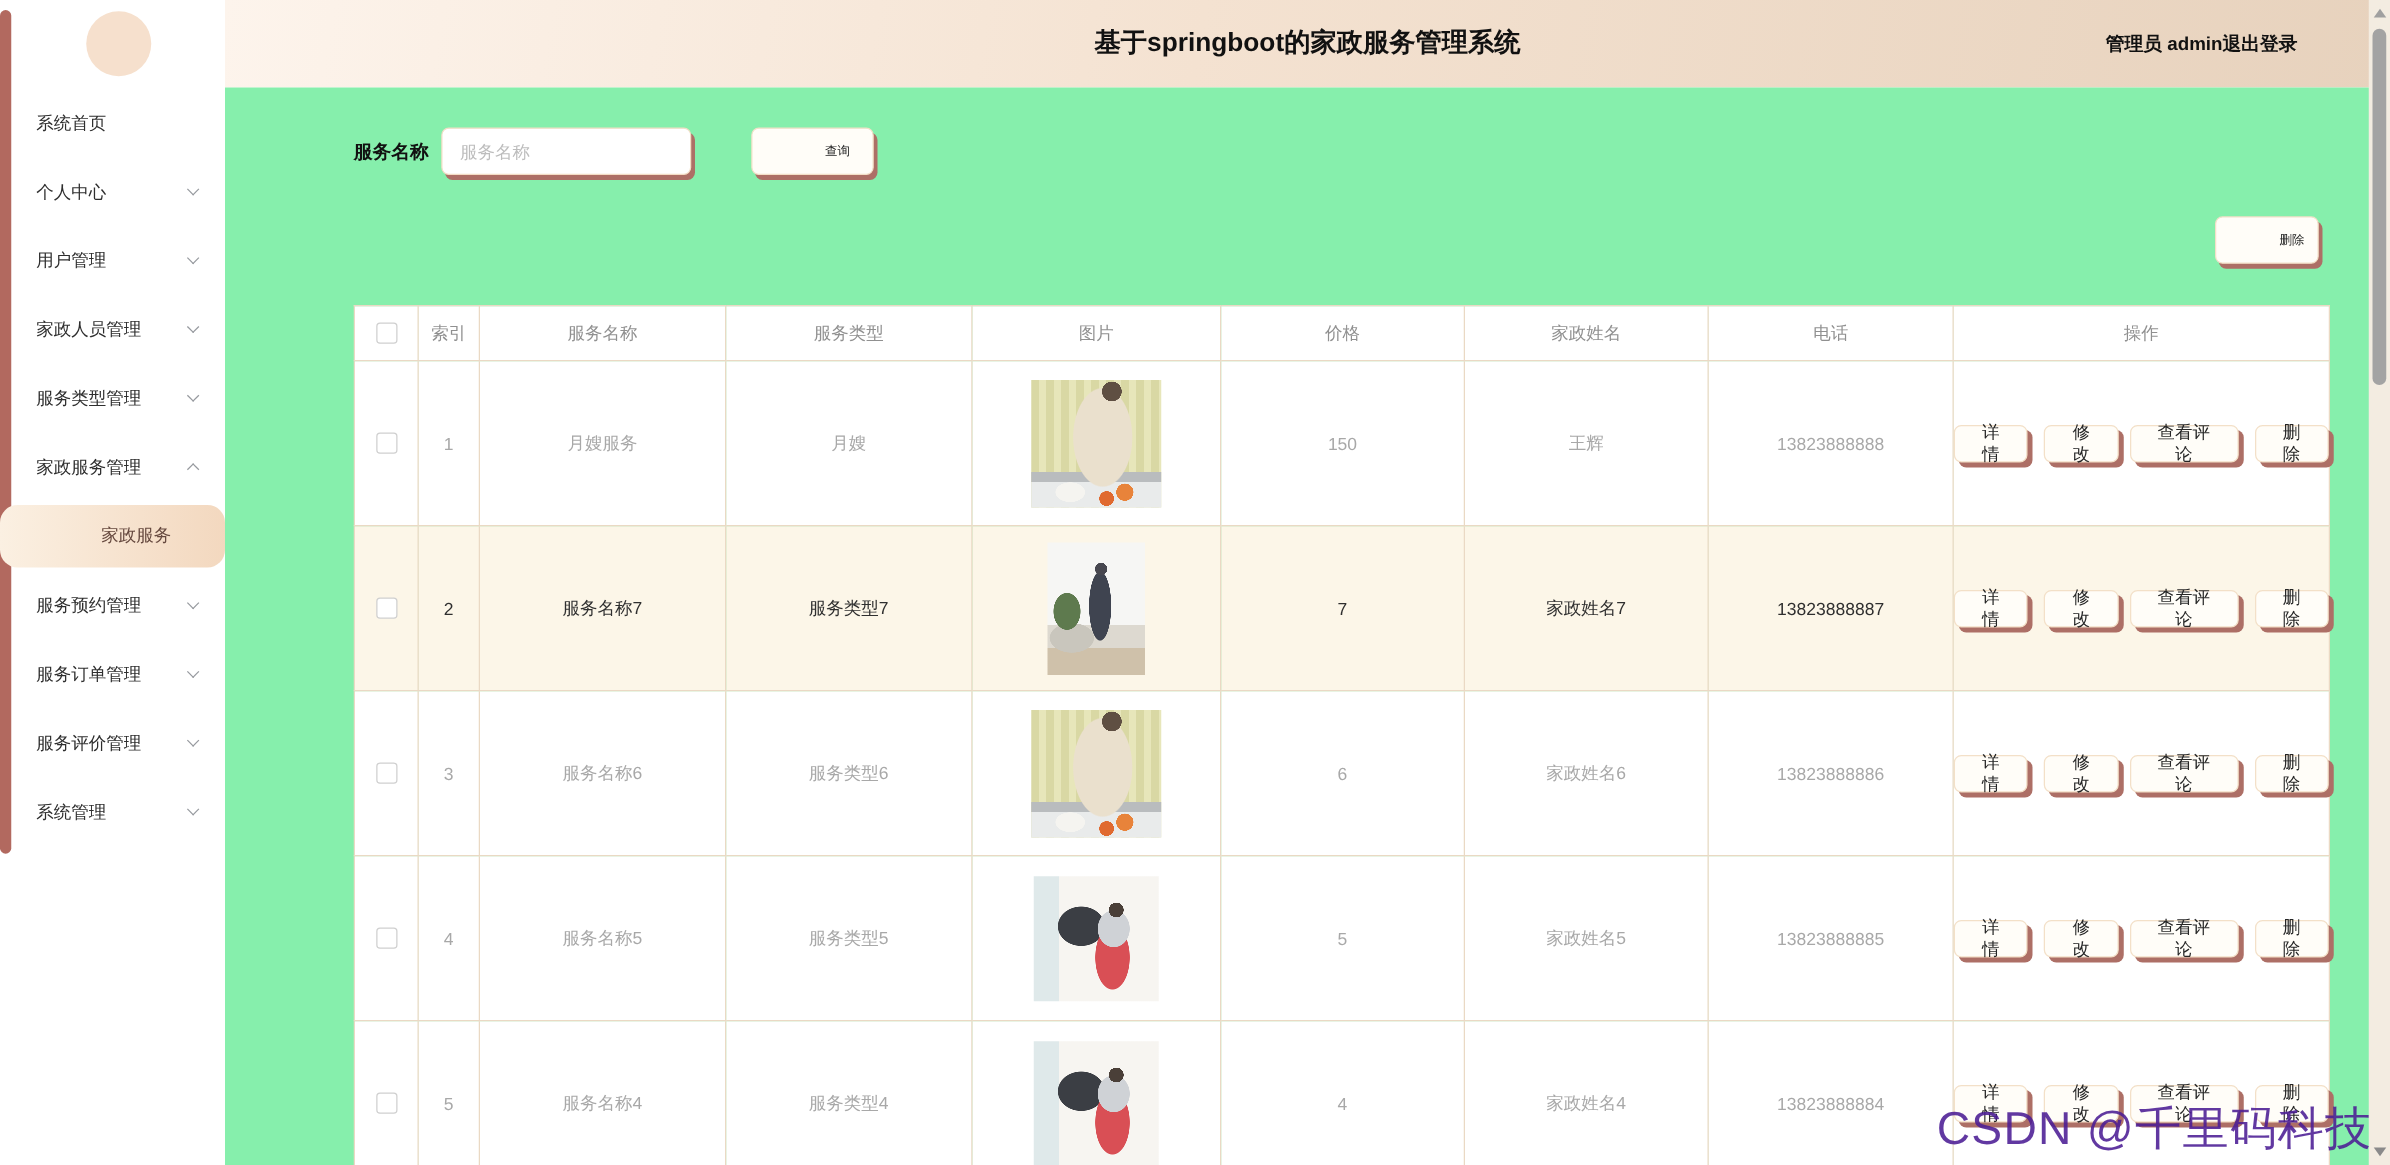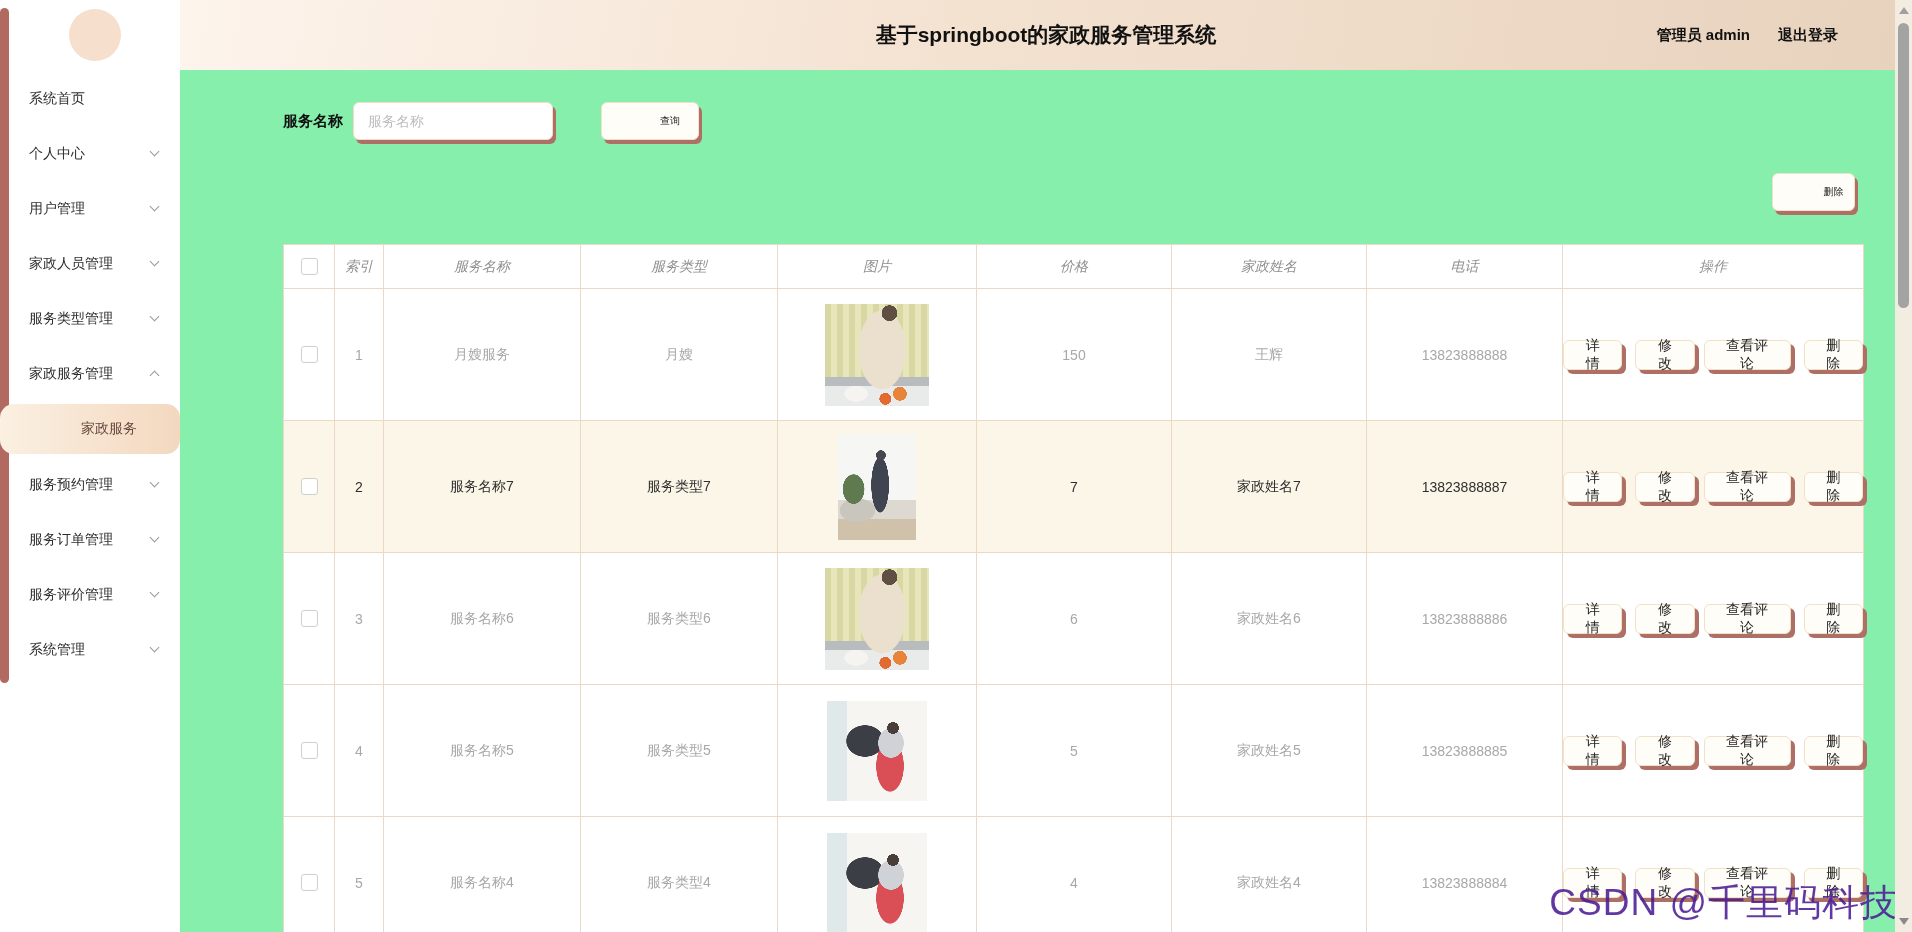--- a/index.html
+++ b/index.html
@@ -24,21 +24,21 @@
                   padding-left:81px; font-size:14px; color:#66493f; cursor:pointer;
                   background:linear-gradient(to right,#fbf0e2,#f3d8bf);border-radius:14px; }
 
   
   .main { position:relative; flex:1; }
   .topbar { position:relative; height:70px;
             background:linear-gradient(100deg,#fdf4ec 0%,#f4e2d1 45%,#e7d2bd 100%); }
   .title { position:absolute; left:0; right:0; top:0; height:70px; line-height:70px;
            text-align:center; font-weight:bold; font-size:21px; color:#111; }
   .user-area { position:absolute; right:74px; top:0; height:70px; display:flex;
-               align-items:center; gap:28px; font-weight:bold; font-size:15px; color:#111; }
+               align-items:center; gap:0; font-weight:bold; font-size:15px; color:#111; }
   .user-area .logout { cursor:pointer; }
 
   .content { position:relative; height:930px; background:#86efac; overflow:hidden; }
 
   
   .peach-box { background:#fffdf8; border:1px solid #f3e0c8; border-radius:6px;
                box-shadow:3px 4px 0 #ad6f66; }
   .search-row { position:absolute; top:32px; left:103px; display:flex; align-items:center; }
   .search-label { font-weight:bold; font-size:15px; color:#111; margin-right:10px; }
   .search-input { width:200px; height:38px; padding:0 14px; font-size:14px; color:#333;
@@ -48,21 +48,21 @@
   .btn { display:inline-flex; align-items:center; justify-content:center;
          font-size:10px; color:#262626; cursor:pointer;
          font-family:"Liberation Sans",sans-serif;padding-left:40px; }
   .query-btn { width:98px; height:38px; margin-left:48px; }
   .delete-top-btn { position:absolute; top:103px; left:1592px; width:83px; height:38px; }
 
   
   .table-wrap { position:absolute; top:174px; left:103px; width:1580px; }
   table { border-collapse:collapse; table-layout:fixed; width:1580px; font-size:14px; }
   th { height:44px; font-weight:normal; color:#909090; background:#fff;
-       border:1px solid #ead9c4; text-align:center;font-style:italic; }
+       border:1px solid #ead9c4; text-align:center; }
   td { height:132px; color:#a8a8a8; border:1px solid #ead9c4; text-align:center;
        background:#fff; vertical-align:middle; }
   tr.highlight td { background:#fcf6e8; color:#2f2f2f; }
   .cbx { display:inline-block; width:17px; height:17px; border:1px solid #cfcfcf;
          border-radius:3px; background:#fff; vertical-align:middle; cursor:pointer; }
 
   .svc-img { display:inline-block; vertical-align:middle; }
   .img-kitchen-cooking { width:104px; height:102px;
     background:
       radial-gradient(circle 8px at 62% 9%, #5f4f42 97%, transparent),

